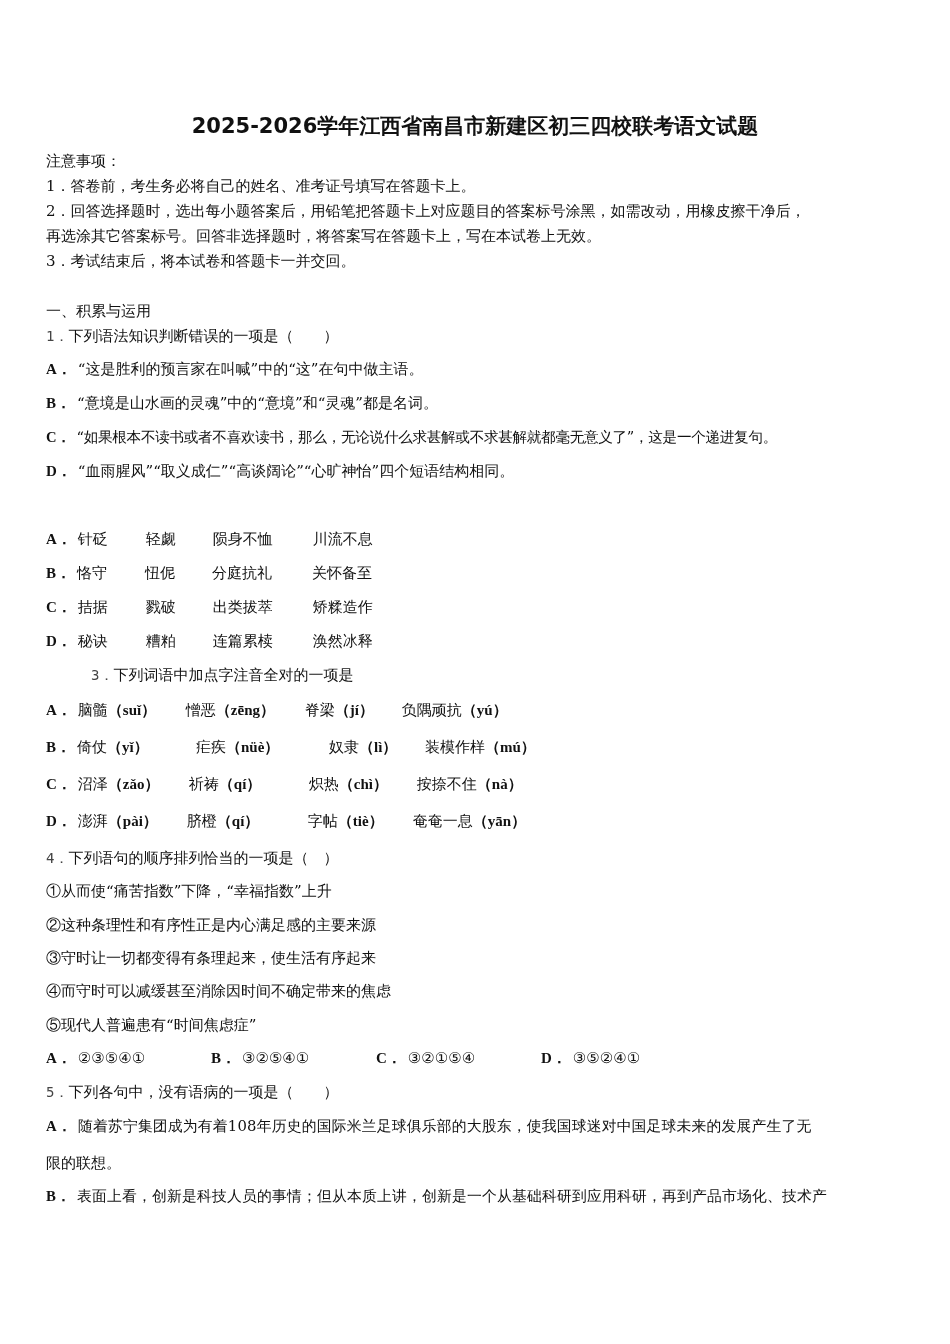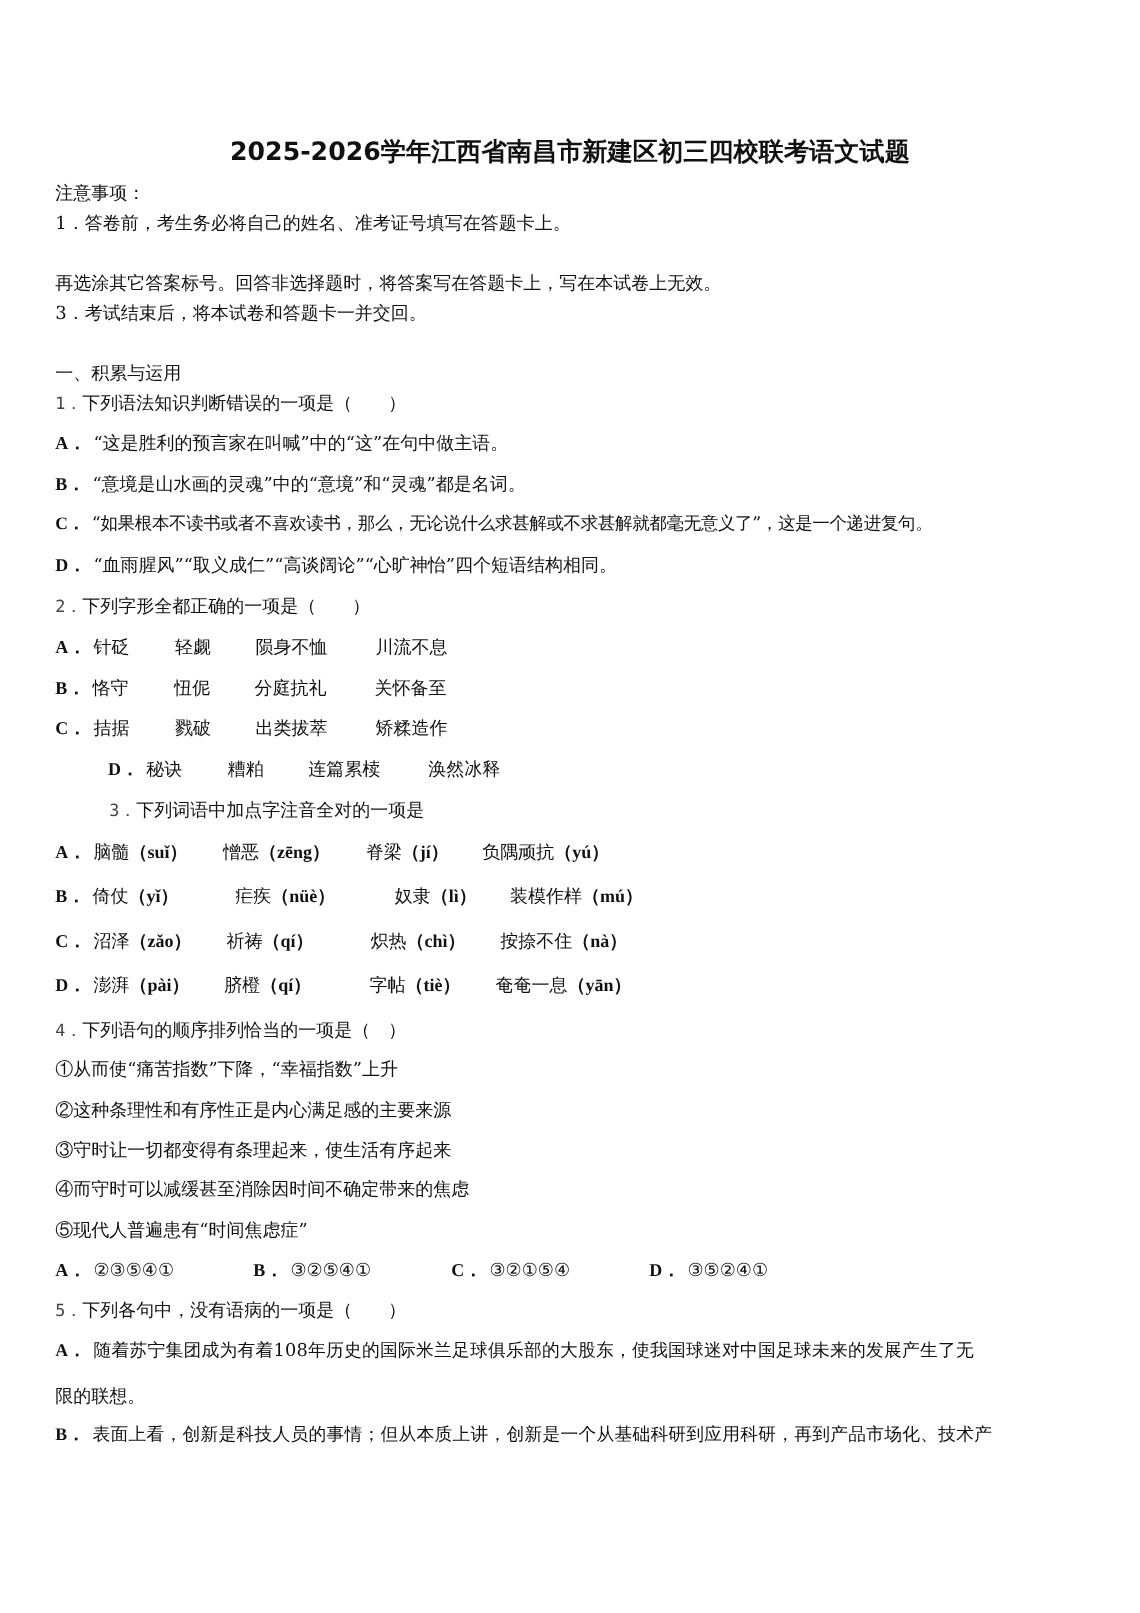--- a/index.html
+++ b/index.html
@@ -17,20 +17,21 @@
 </style>
 </head>
 <body>
 
 <div class="page">
 
   <div class="title">2025-2026学年江西省南昌市新建区初三四校联考语文试题</div>
 
   <div class="line" style="top:151px;text-align:center;">注意事项：</div>
   <div class="line" style="top:176px;">1．答卷前，考生务必将自己的姓名、准考证号填写在答题卡上。</div>
+  <div class="line" style="top:201px;">2．回答选择题时，选出每小题答案后，用铅笔把答题卡上对应题目的答案标号涂黑，如需改动，用橡皮擦干净后，</div>
   <div class="line" style="top:226px;">再选涂其它答案标号。回答非选择题时，将答案写在答题卡上，写在本试卷上无效。</div>
   <div class="line" style="top:251px;">3．考试结束后，将本试卷和答题卡一并交回。</div>
 
   <div class="line" style="top:301px;">一、积累与运用</div>
 
   <div class="line" style="top:326px;">
     <span class="qnum">1．</span><span>下列语法知识判断错误的一项是（　　）</span>
   </div>
   <div class="line" style="top:359px;">
     <span class="bold-letter">A．</span><span>“这是胜利的预言家在叫喊”中的“这”在句中做主语。</span>
@@ -38,33 +39,30 @@
   <div class="line" style="top:393px;">
     <span class="bold-letter">B．</span><span>“意境是山水画的灵魂”中的“意境”和“灵魂”都是名词。</span>
   </div>
   <div class="line" style="top:427px; font-size:14.6px; letter-spacing:-0.3px;">
     <span class="bold-letter">C．</span><span>“如果根本不读书或者不喜欢读书，那么，无论说什么求甚解或不求甚解就都毫无意义了”，这是一个递进复句。</span>
   </div>
   <div class="line" style="top:461px;">
     <span class="bold-letter">D．</span><span>“血雨腥风”“取义成仁”“高谈阔论”“心旷神怡”四个短语结构相同。</span>
   </div>
 
-  <div class="line" style="top:495px;">
-    <span class="qnum">2．</span><span>下列字形全都正确的一项是（　　）</span>
-  </div>
   <div class="line opt-row" style="top:563px;">
     <span class="bold-letter">B．</span><span class="cell" style="width:68px">恪守</span><span class="cell" style="width:67px">忸伲</span><span class="cell" style="width:100px">分庭抗礼</span><span class="cell">关怀备至</span>
   </div>
   <div class="line opt-row" style="top:529px;">
     <span class="bold-letter">A．</span><span class="cell" style="width:68px">针砭</span><span class="cell" style="width:67px">轻觑</span><span class="cell" style="width:100px">陨身不恤</span><span class="cell">川流不息</span>
   </div>
   <div class="line opt-row" style="top:597px;">
     <span class="bold-letter">C．</span><span class="cell" style="width:68px">拮据</span><span class="cell" style="width:67px">戮破</span><span class="cell" style="width:100px">出类拔萃</span><span class="cell">矫糅造作</span>
   </div>
-  <div class="line opt-row" style="top:631px;margin-left:44px;">
+  <div class="line opt-row" style="top:631px;">
     <span class="bold-letter">D．</span><span class="cell" style="width:68px">秘诀</span><span class="cell" style="width:67px">糟粕</span><span class="cell" style="width:100px">连篇累椟</span><span class="cell">涣然冰释</span>
   </div>
 
   <div class="line" style="top:665px;margin-left:45px;">
     <span class="qnum">3．</span><span>下列词语中加点字注音全对的一项是</span>
   </div>
 
   <div class="line opt-row" style="top:700px;">
     <span class="bold-letter">A．</span><span class="cell" style="width:108px"><span>脑髓</span><span class="py">（suǐ）</span></span><span class="cell" style="width:119px"><span>憎恶</span><span class="py">（zēng）</span></span><span class="cell" style="width:97px"><span>脊梁</span><span class="py">（jí）</span></span><span class="cell"><span>负隅顽抗</span><span class="py">（yú）</span></span>
   </div>

